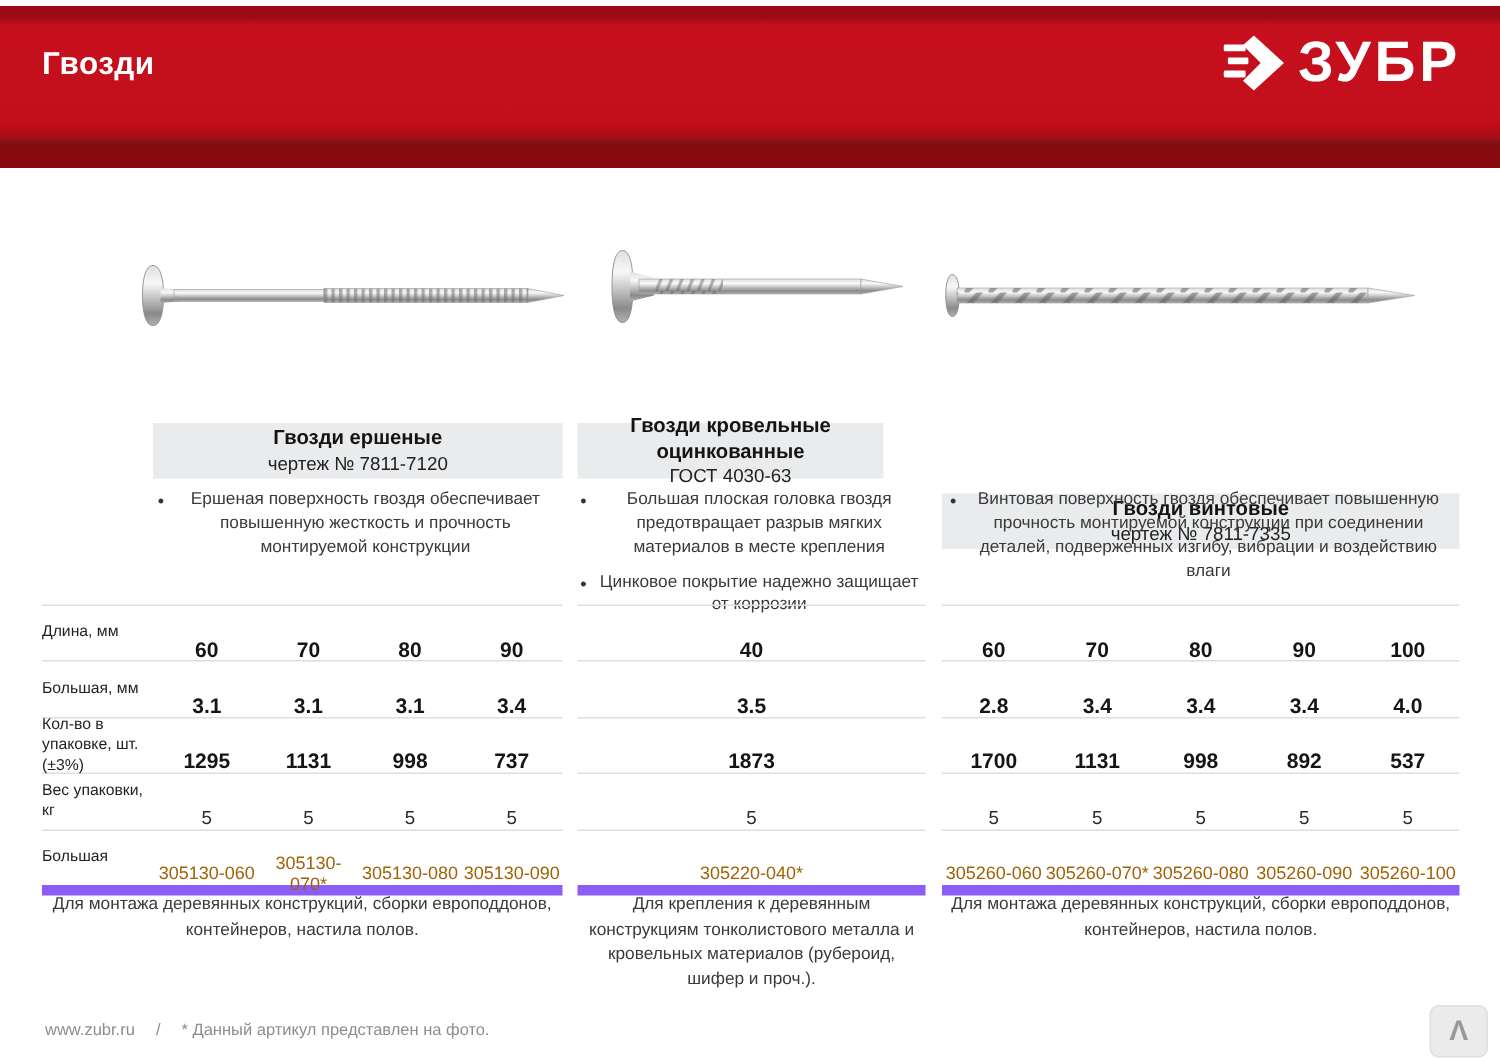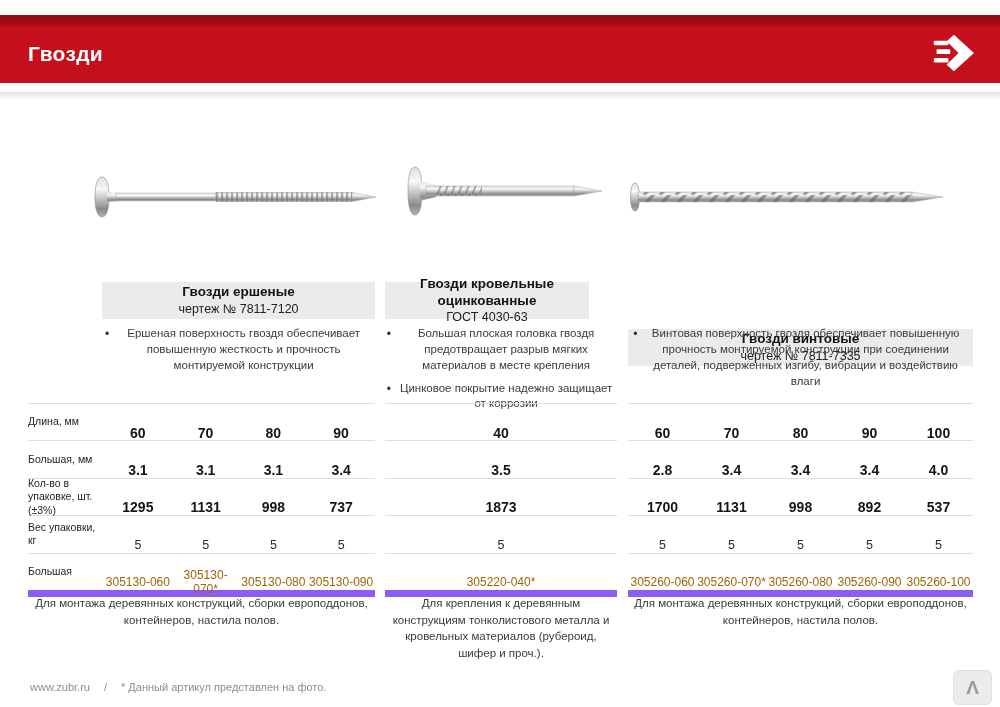--- a/index.html
+++ b/index.html
@@ -3,21 +3,21 @@
 <meta charset="utf-8">
 <style>
   html,body { margin:0; padding:0; background:#ffffff; }
   .page {
     position:relative; width:1000px; height:707px; background:#ffffff;
     overflow:hidden; font-family:"Liberation Sans", sans-serif;
   }
 
   
   .header {
-    position:absolute; left:0; top:15px; width:1000px; height:68px;
+    position:absolute; left:0; top:4px; width:1000px; height:108px;
     background:linear-gradient(180deg,
       #9c0a13 0px, #9c0a13 7px, #c6101e 13px, #c30e1b 78px,
       #ab0c16 87px, #870a0f 92px);
   }
   .header-title {
     position:absolute; left:28px; top:27px;
     font-size:21px; font-weight:bold; color:#ffffff; letter-spacing:0.3px;
   }
   .logo { position:absolute; right:26px; top:18px; display:flex; align-items:center; gap:9px; }
   .logo-icon { width:42px; height:40px; display:block; }
@@ -98,20 +98,21 @@
     <div class="header-title">Гвозди</div>
     <div class="logo">
       <svg class="logo-icon" viewBox="0 0 46 40">
         <g fill="#ffffff">
           <polygon points="24,0 46,20 24,40 16,33 29,20 16,7"></polygon>
           <rect x="2" y="6.5" width="16" height="5" rx="1"></rect>
           <rect x="5" y="16" width="15" height="5" rx="1"></rect>
           <rect x="2" y="25.5" width="16" height="5" rx="1"></rect>
         </g>
       </svg>
+      <div class="logo-text">ЗУБР</div>
     </div>
   </div>
   <div class="header-shadow"></div>
 
   <svg class="nail" id="nail1" viewBox="0 0 292 50">
     <defs>
       <linearGradient id="mg1" x1="0" y1="0" x2="0" y2="1">
         <stop offset="0" stop-color="#dedede"></stop>
           <stop offset="0.3" stop-color="#f8f8f8"></stop>
         <stop offset="0.55" stop-color="#c2c2c2"></stop>

